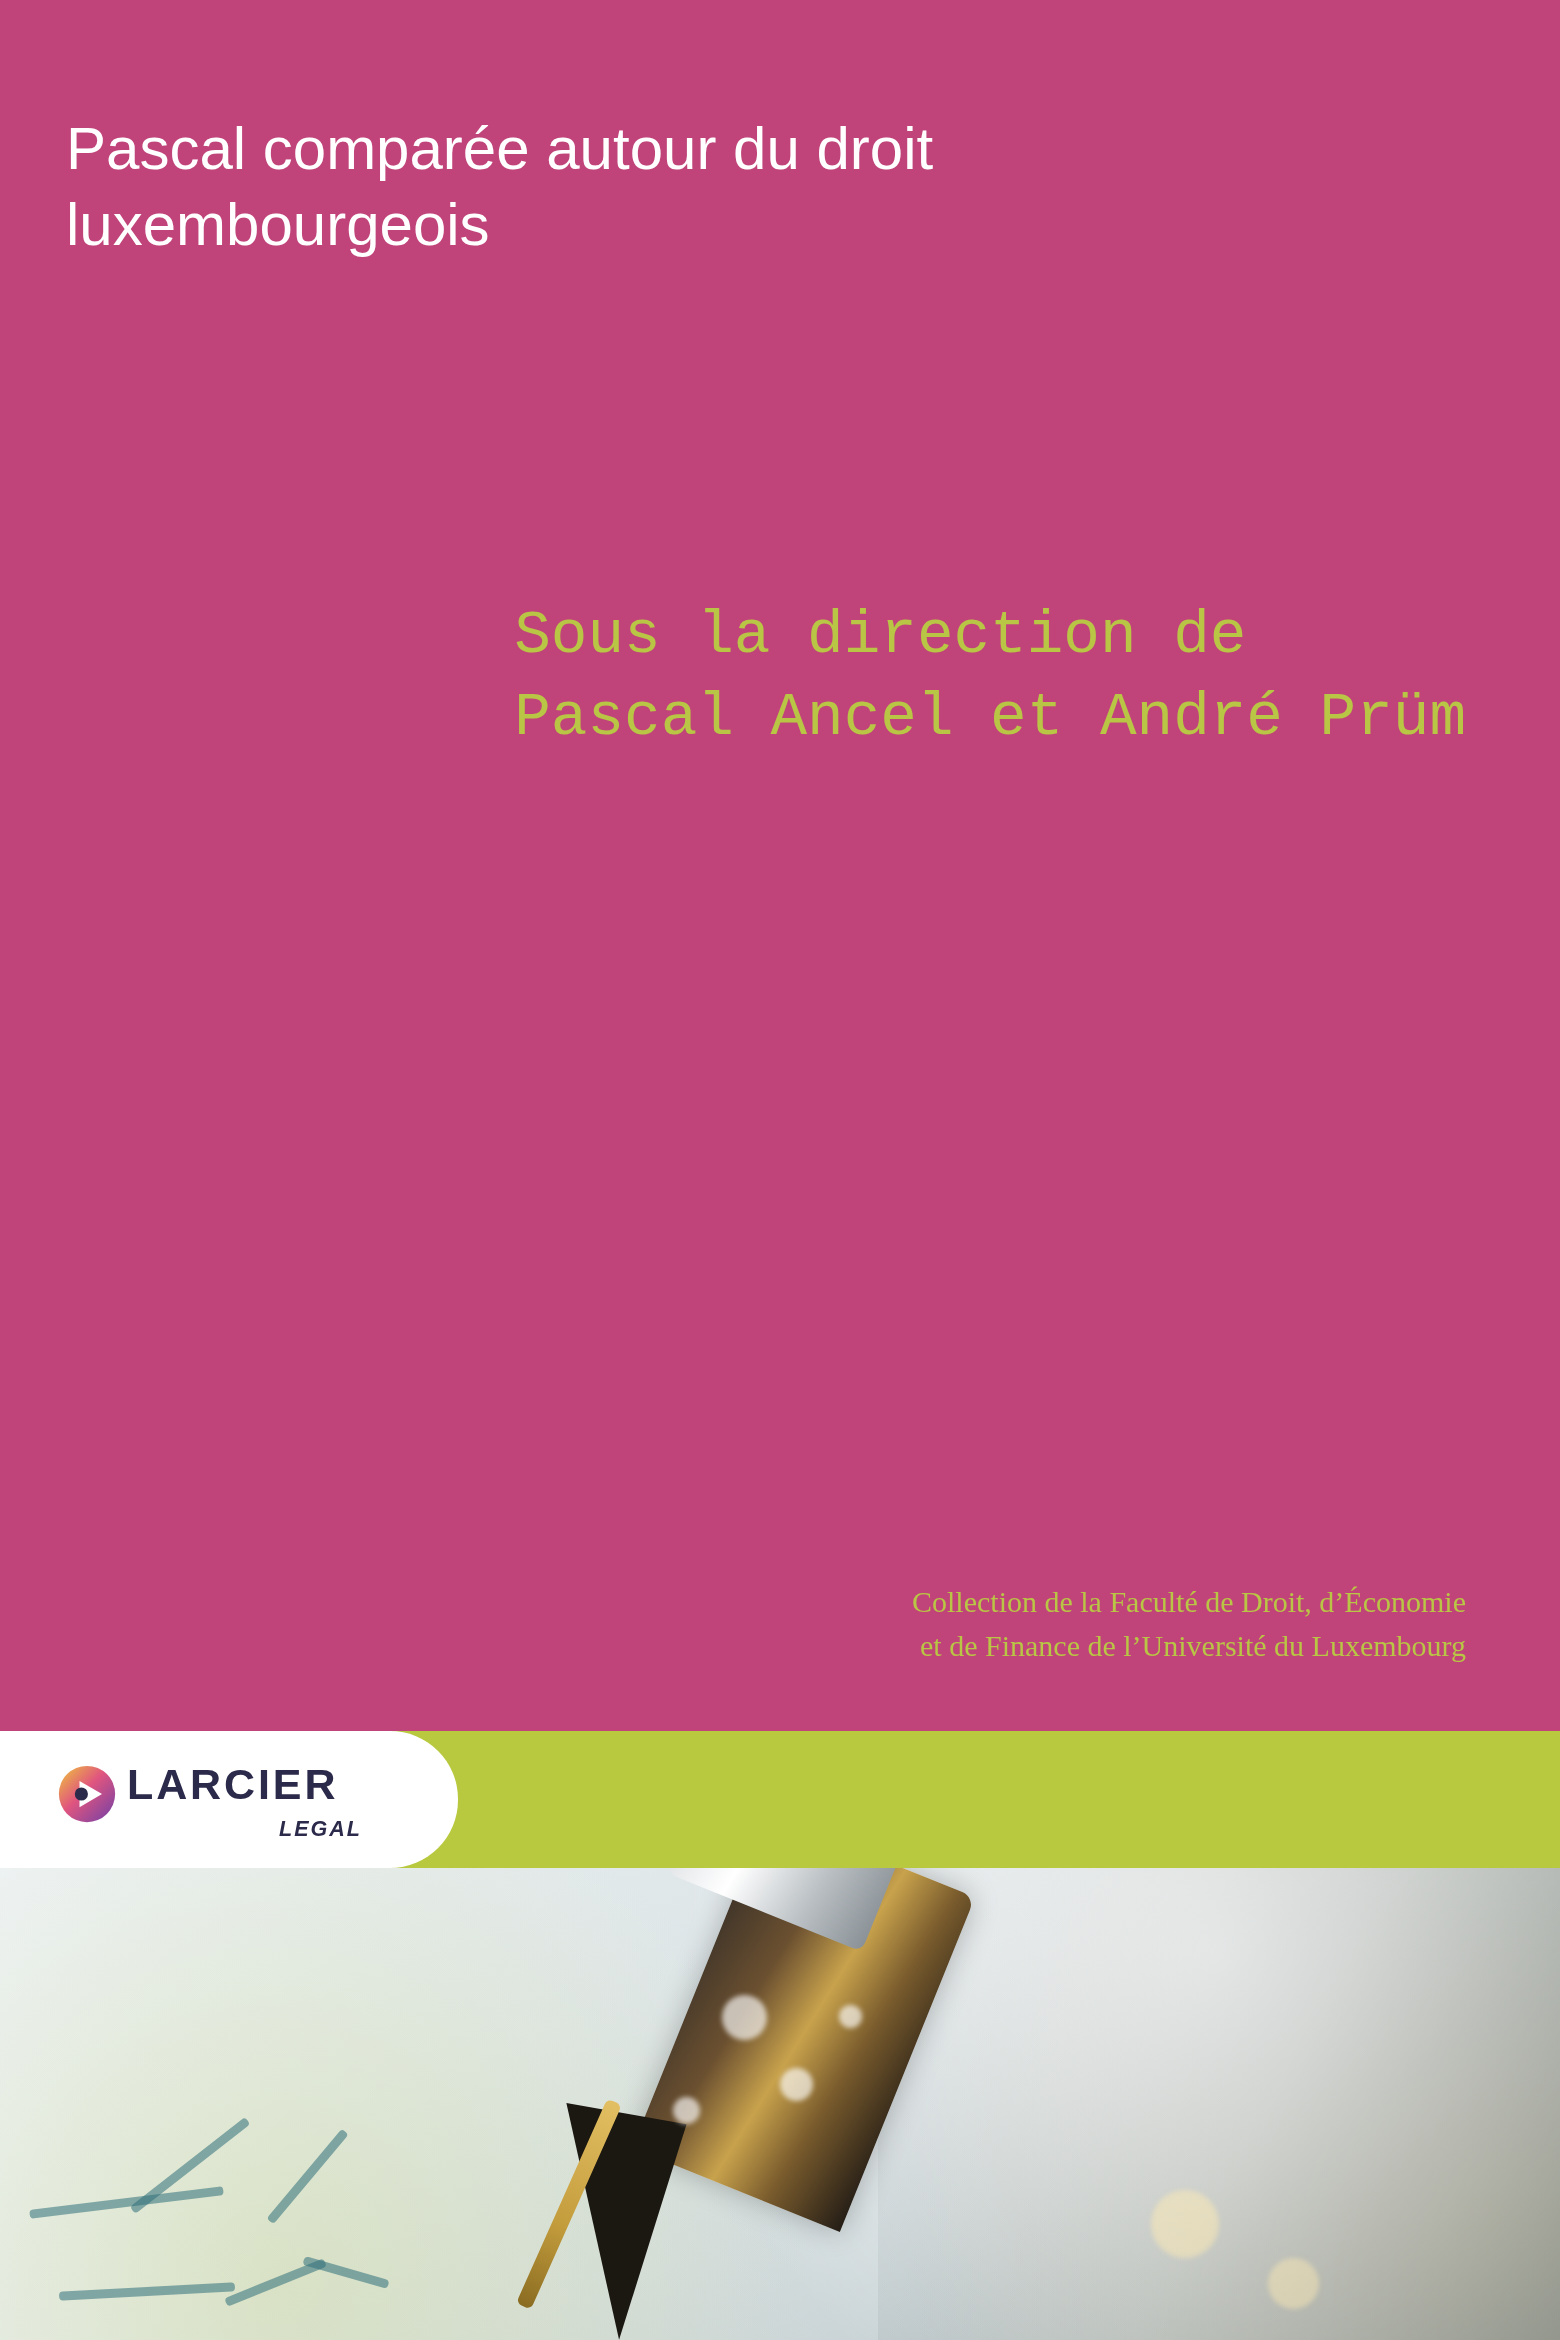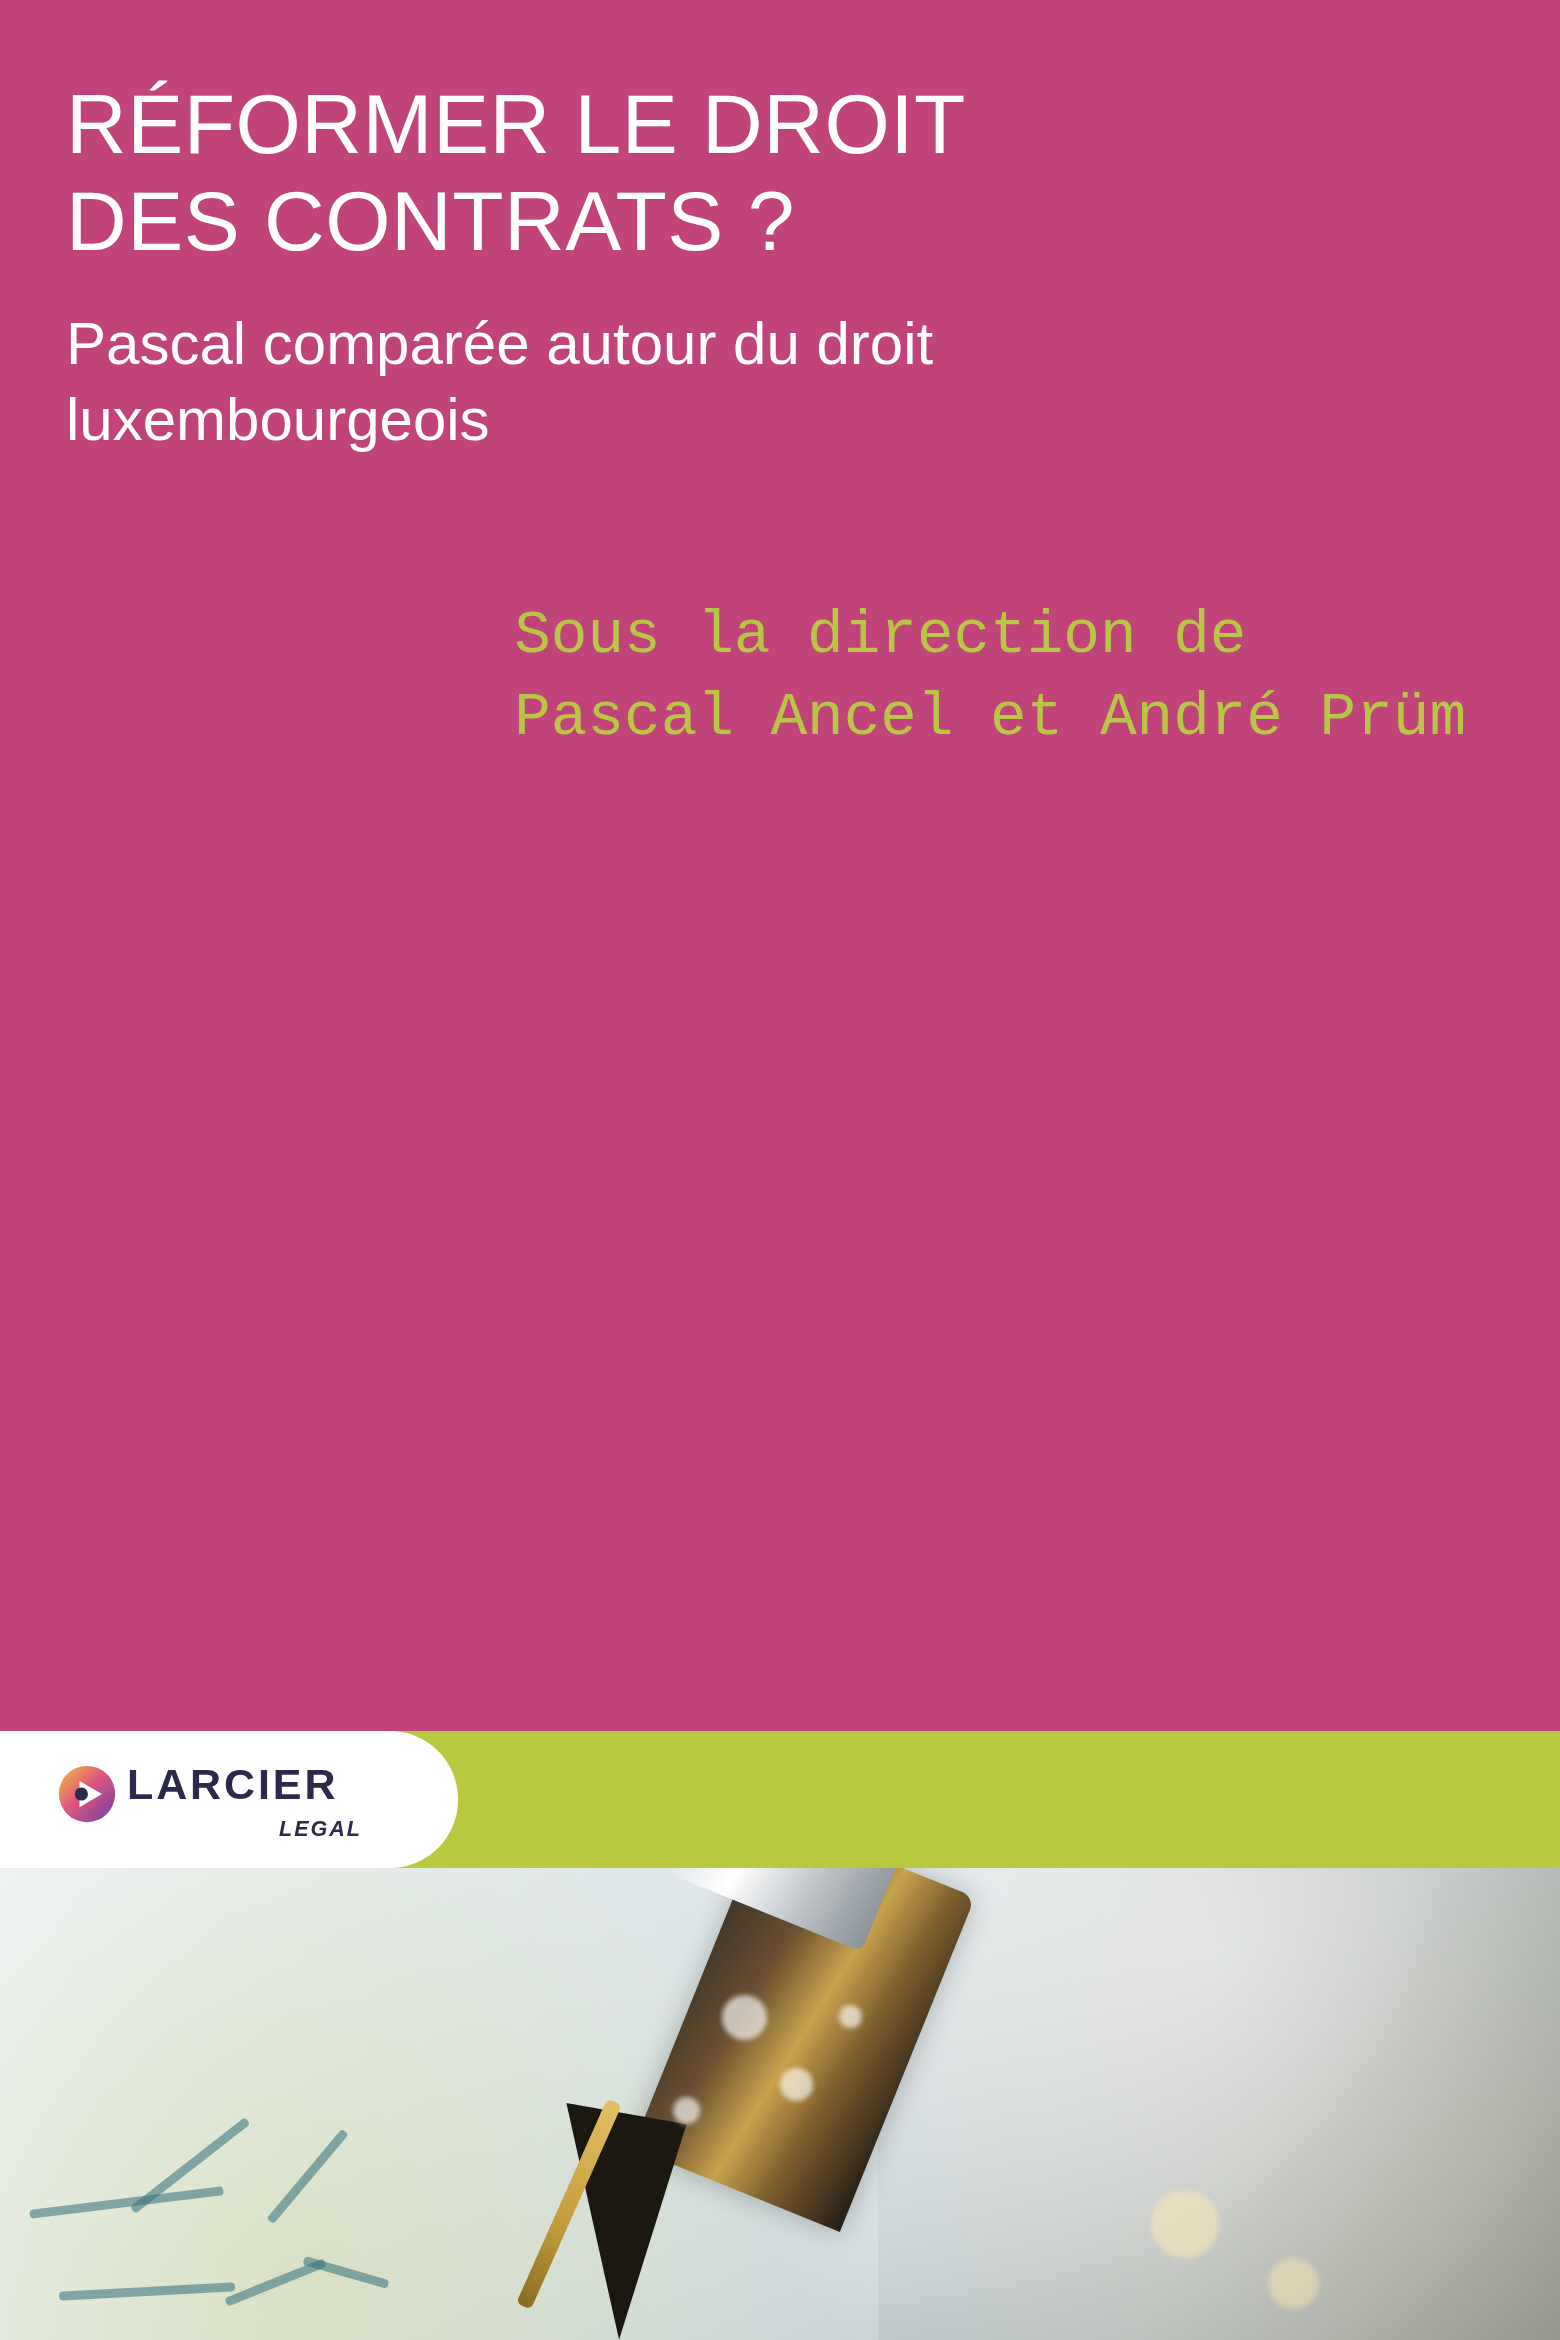--- a/index.html
+++ b/index.html
@@ -230,29 +230,29 @@
   }
 </style>
 </head>
 <body>
 
 <div class="cover">
 
   <div class="pink-panel">
 
     <div class="title-block">
-      <h1 class="main-title">Réformer le droit
-des contrats ?</h1>
       <p class="subtitle">Pascal comparée autour du droit
 luxembourgeois</p>
     </div>
 
     <div class="editors">Sous la direction de
 Pascal Ancel et André Prüm</div>
 
+    <div class="collection">Collection de la Faculté de Droit, d’Économie
+et de Finance de l’Université du Luxembourg</div>
 
   </div>
 
   <div class="green-band"></div>
   <div class="logo-pill"></div>
 
   <div class="logo-inner">
     <svg class="logo-mark" viewBox="0 0 64 64">
       <defs>
         <linearGradient id="g1" x1="0" y1="0" x2="1" y2="1">

